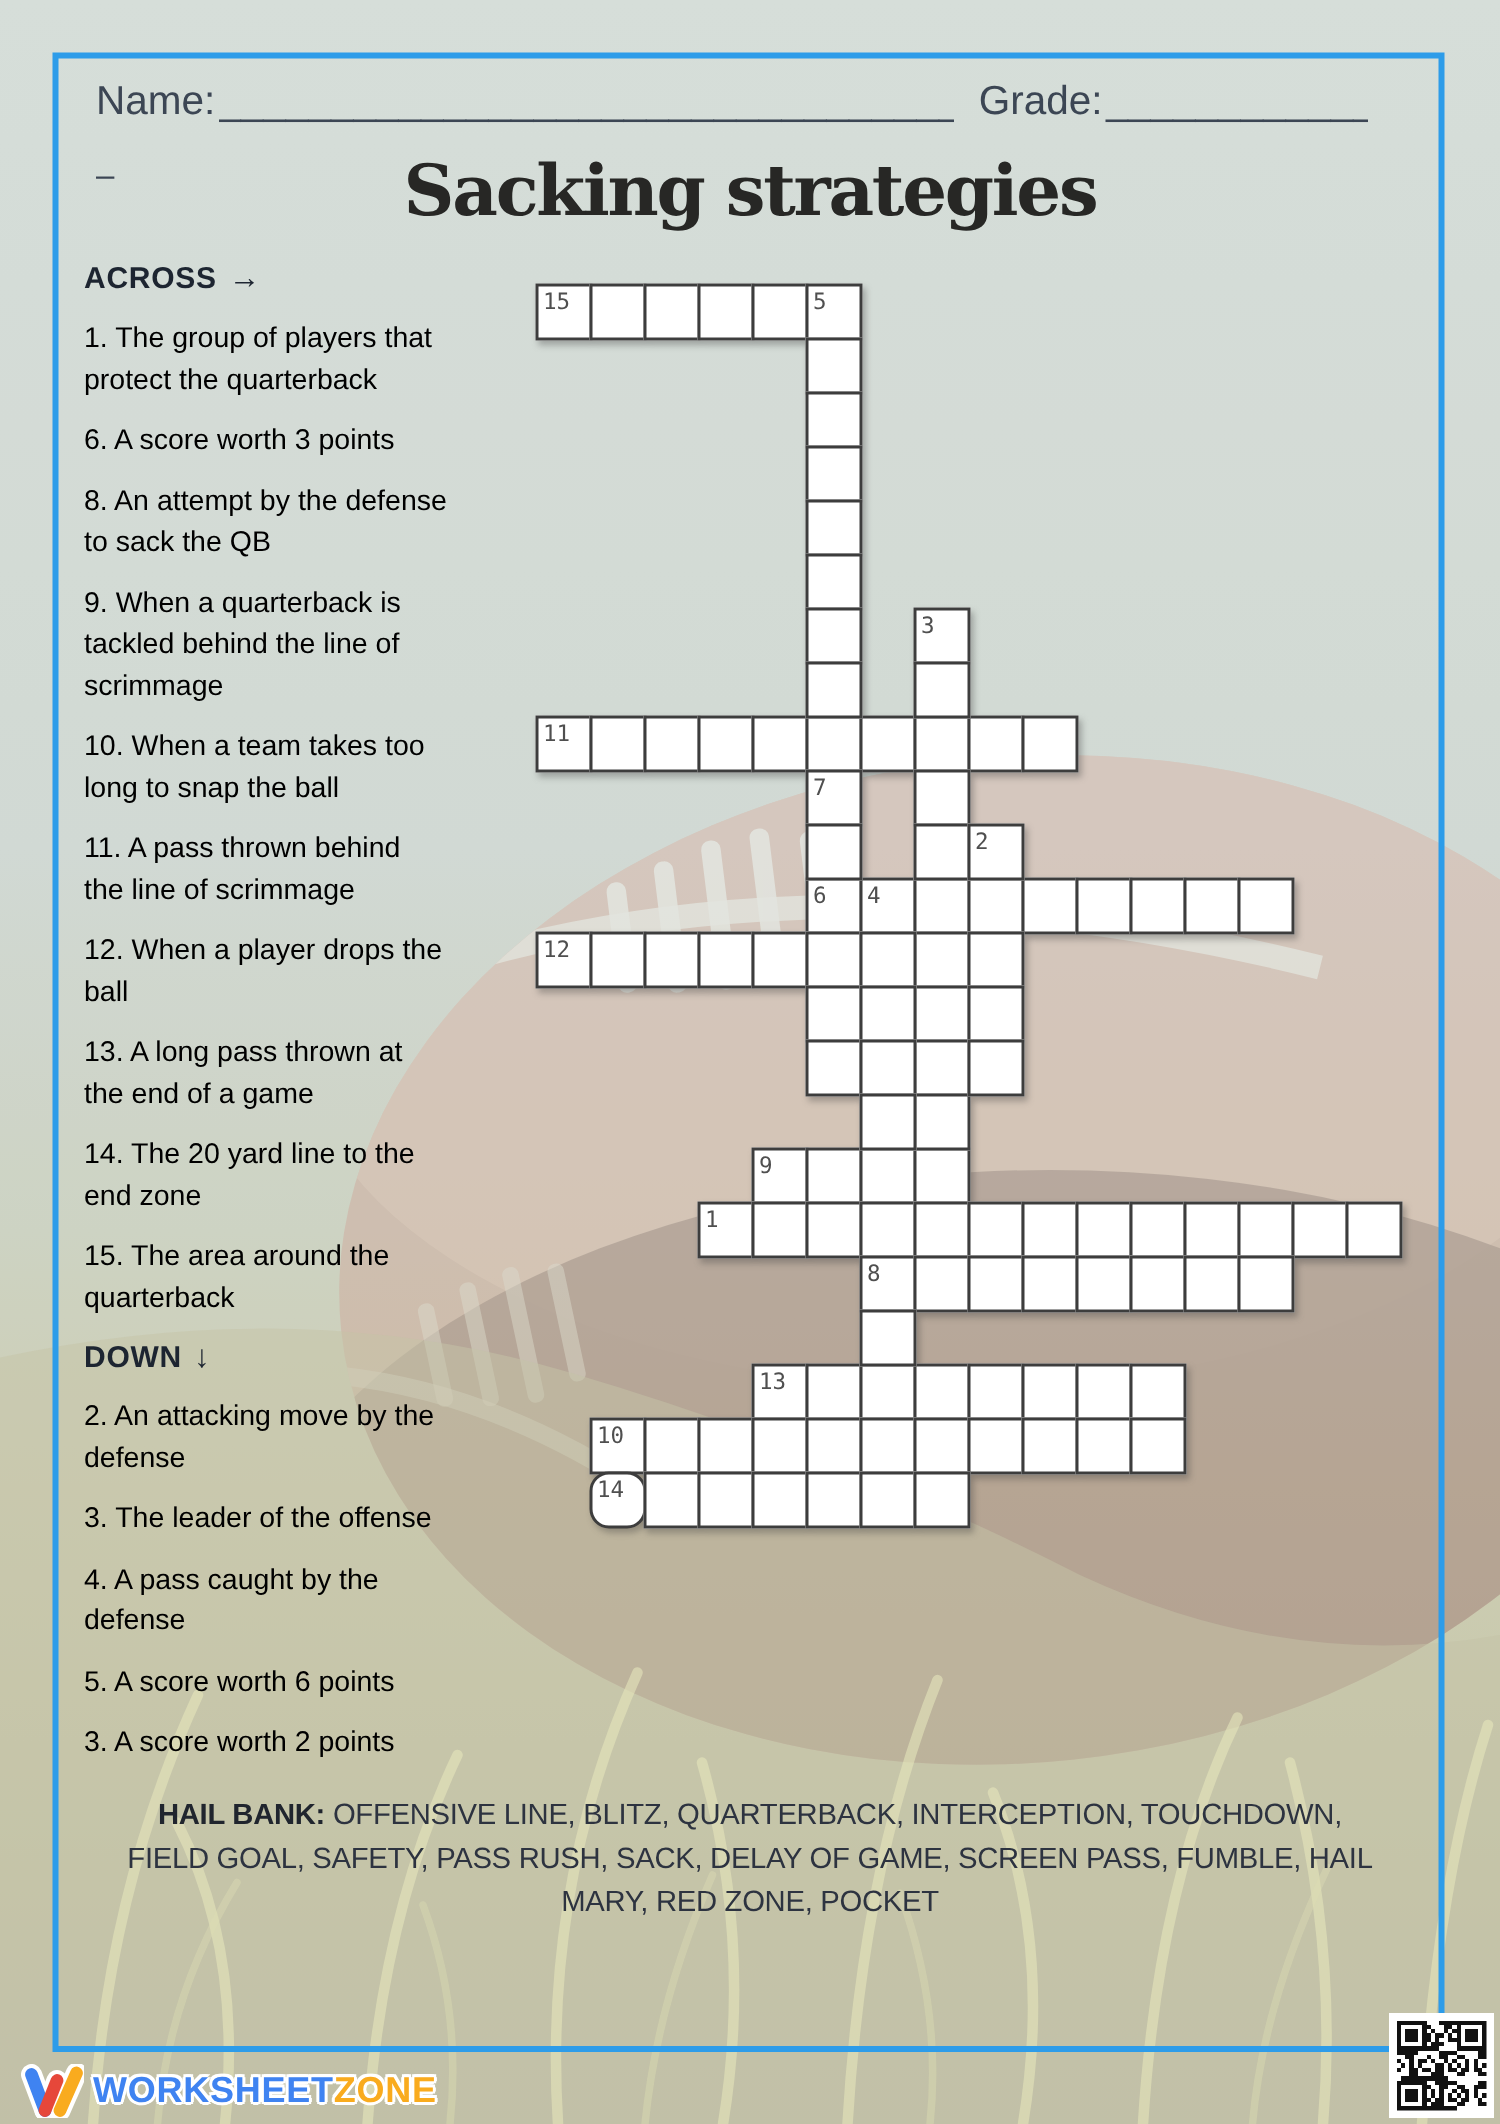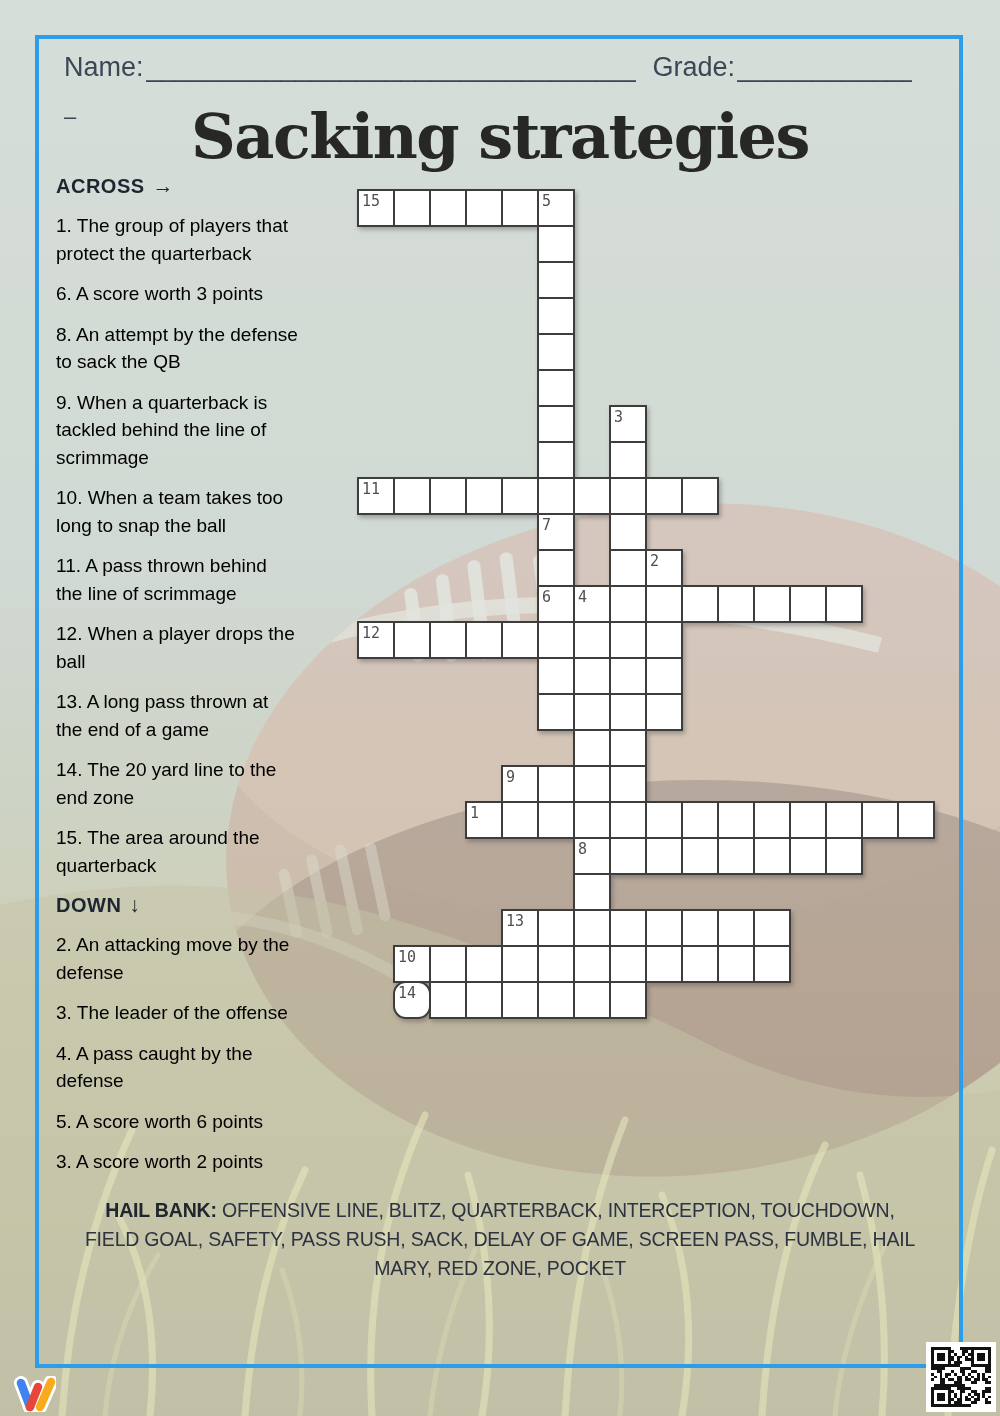--- a/index.html
+++ b/index.html
@@ -18,21 +18,21 @@
     display:flex;align-items:baseline;
     font-size:27px;color:#3c4654;white-space:nowrap;
   }
   .name-label,.grade-label{flex:0 0 auto;}
   .name-line{flex:1 1 auto;overflow:hidden;margin-left:2px;letter-spacing:0;}
   .grade-label{margin-left:16px;}
   .grade-line{flex:0 0 auto;width:175px;overflow:hidden;margin-left:2px;}
   .stray-dash{position:absolute;left:64px;top:104px;font-size:22px;color:#3c4654;}
   .title{
     position:absolute;left:36px;top:100px;width:928px;text-align:center;
-    font-family:"DejaVu Serif",serif;font-weight:700;font-size:62px;
+    font-family:"DejaVu Serif",serif;font-weight:700;font-size:47px;
     letter-spacing:-1.5px;color:#272725;
   }
   
   .clues{position:absolute;left:56px;width:278px;}
   .clues.across{top:174px;}
   .clues.down{top:893px;}
   .clues h2{
     margin:0 0 14px 0;font-size:20px;font-weight:700;color:#1d2531;
     letter-spacing:.5px;
   }
@@ -350,20 +350,21 @@
     <svg width="42" height="36" viewBox="0 0 42 36" aria-hidden="true">
       <g stroke-linecap="round" fill="none">
         <path d="M7 7 L16 31" stroke="#ffffff" stroke-width="14"></path>
         <path d="M16 31 L24 11" stroke="#ffffff" stroke-width="14"></path>
         <path d="M26 31 L37 6" stroke="#ffffff" stroke-width="14"></path>
         <path d="M7 7 L16 31" stroke="#3f83f1" stroke-width="8.5"></path>
         <path d="M16 31 L24 11" stroke="#e6473a" stroke-width="8.5"></path>
         <path d="M26 31 L37 6" stroke="#f9ab1e" stroke-width="8.5"></path>
       </g>
     </svg>
+    <span class="brand"><span class="b1">WORKSHEET</span><span class="b2">ZONE</span></span>
   </div>
   <div class="qr">
     <svg id="qr-svg" viewBox="0 0 21 21" shape-rendering="crispEdges" aria-hidden="true">
         <rect x="0" y="0" width="1" height="1" fill="#111"></rect>
         <rect x="1" y="0" width="1" height="1" fill="#111"></rect>
         <rect x="2" y="0" width="1" height="1" fill="#111"></rect>
         <rect x="3" y="0" width="1" height="1" fill="#111"></rect>
         <rect x="4" y="0" width="1" height="1" fill="#111"></rect>
         <rect x="5" y="0" width="1" height="1" fill="#111"></rect>
         <rect x="6" y="0" width="1" height="1" fill="#111"></rect>

